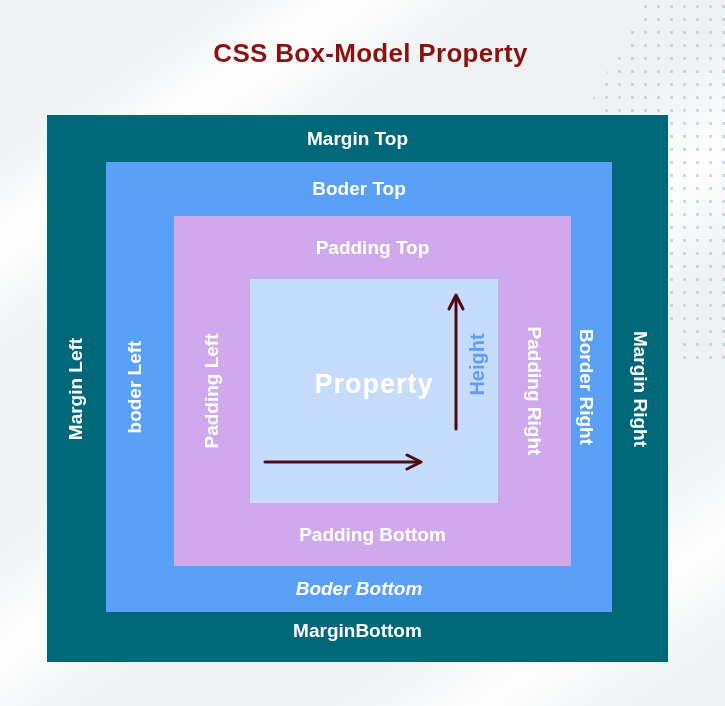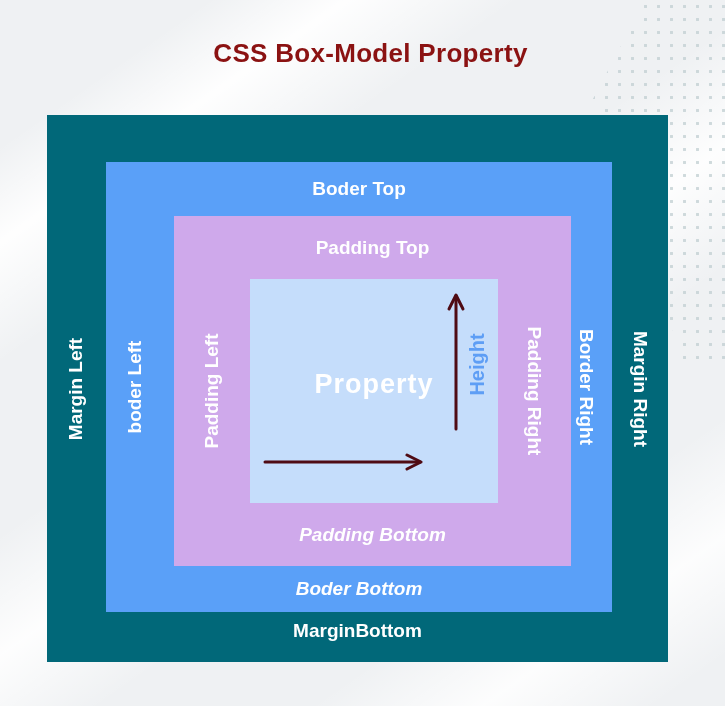--- a/index.html
+++ b/index.html
@@ -68,41 +68,42 @@
 </style>
 </head>
 <body>
 
 <div class="canvas">
   <div class="dots"></div>
 
   <h1 class="page-title">CSS Box-Model Property</h1>
 
   <div class="box margin-box">
+    <div class="band-label" style="top:0;height:47px;">Margin Top</div>
     <div class="band-label" style="bottom:0;height:63px;">MarginBottom</div>
     <div class="side-label rot-ccw" style="left:0;width:59px;">
         <span>Margin Left</span>
       </div>
     <div class="side-label rot-cw" style="right:0;width:56px;">
         <span>Margin Right</span>
       </div>
 
     <div class="box border-box">
       <div class="band-label" style="top:0;height:54px;border-radius:16px;">Boder Top</div>
       <div class="band-label" style="bottom:0;height:46px;font-style:italic;">Boder Bottom</div>
       <div class="side-label rot-ccw" style="left:0;width:58px;">
           <span>boder Left</span>
         </div>
       <div class="side-label rot-cw" style="right:0;width:51px;">
           <span>Border Right</span>
         </div>
 
       <div class="box padding-box">
         <div class="band-label" style="top:0;height:63px;">Padding Top</div>
-        <div class="band-label" style="bottom:0;height:63px;font-style:italic;">Padding Bottom</div>
+        <div class="band-label" style="bottom:0;height:63px;">Padding Bottom</div>
         <div class="side-label rot-ccw" style="left:0;width:76px;">
             <span>Padding Left</span>
           </div>
         <div class="side-label rot-cw" style="right:0;width:73px;">
             <span>Padding Right</span>
           </div>
 
         <div class="box content-box">
           <div class="content-label">Property</div>
 

